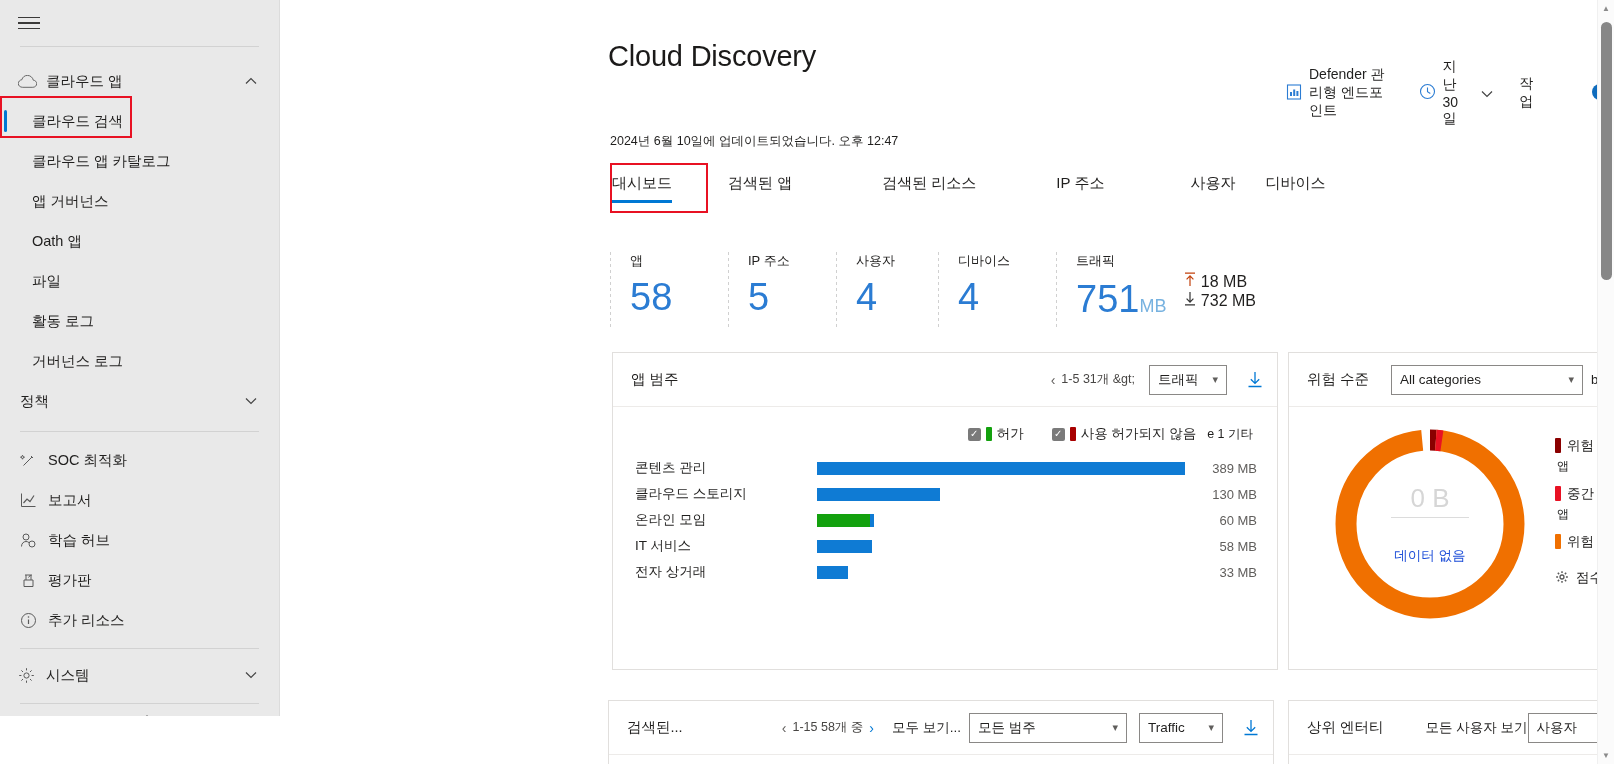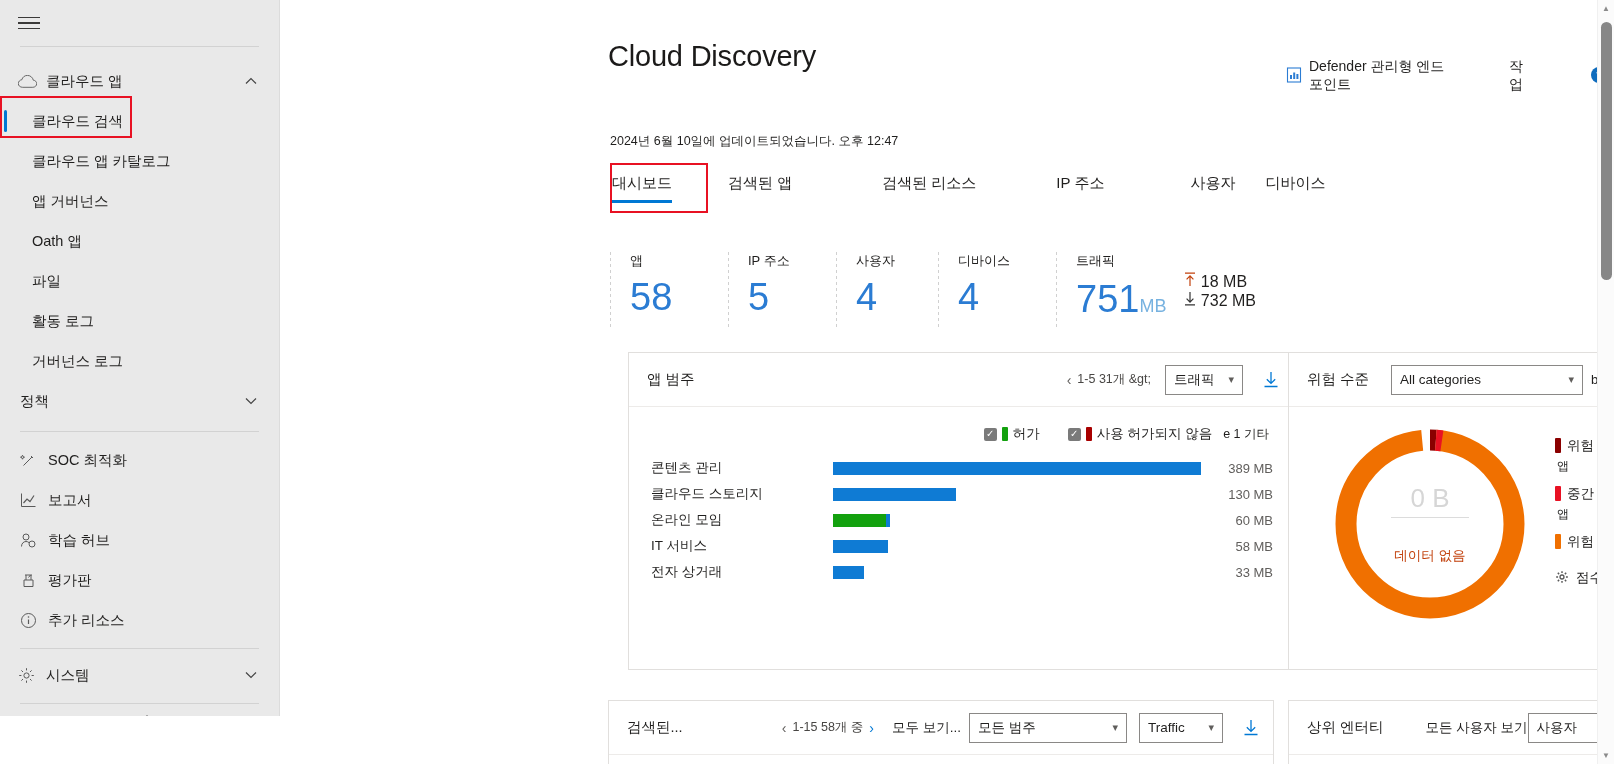--- a/index.html
+++ b/index.html
@@ -131,21 +131,21 @@
 
   
   .donut-wrap { display:flex; align-items:flex-start; padding: 14px 0 0 0; }
   .donut { position:relative; width: 206px; height: 206px; margin-left: 38px; }
   .donut .ctr {
     position:absolute; left:0; right:0; top:50%; transform:translateY(-50%);
     text-align:center;
   }
   .donut .ctr .big { font-size: 26px; color:#d6d6d6; font-weight:300; }
   .donut .ctr .rule { width: 78px; height:1px; background:#dcdcdc; margin: 3px auto 5px auto;}
-  .donut .ctr .sub { font-size: 13.5px; color:#c2410c;margin-top:29px; }
+  .donut .ctr .sub { font-size: 13.5px; color:#1d4ed8;margin-top:29px; }
   .risk-legend { margin-left: 22px; padding-top: 16px; }
   .rl-item { display:flex; align-items:flex-start; gap:6px; font-size: 13.5px; color:#201f1e; white-space:nowrap; }
   .rl-sub { font-size: 12px; color:#201f1e; margin: 3px 0 10px 2px; }
   .rl-bar { width: 6px; height: 15px; border-radius:1px; flex:0 0 6px; margin-top:1px;}
   .config-link { display:flex; align-items:center; gap:7px; font-size: 13.5px; color:#201f1e; margin-top: 4px; cursor:pointer;}
 
   
   #scrollbar {
     position:absolute; right:0; top:0; width: 17px; height: 764px;
     background:#fbfbfb; border-left:1px solid #f0f0f0;
@@ -306,20 +306,34 @@
           <svg width="16" height="16" viewBox="0 0 16 16">
               <rect x="1.5" y="1" width="13" height="14" fill="none" stroke="#2b7cd3" stroke-width="1.1"></rect>
               <rect x="4" y="8" width="2" height="4" fill="#2b7cd3"></rect>
               <rect x="7.2" y="5.5" width="2" height="6.5" fill="#2b7cd3"></rect>
               <rect x="10.4" y="7" width="2" height="5" fill="#2b7cd3"></rect>
             </svg>
         </span>
         <span>Defender 관리형 엔드포인트</span>
       </div>
       <div class="sep-gap"></div>
+      <div class="hdr-btn">
+        <span>
+          <svg width="17" height="17" viewBox="0 0 17 17">
+              <circle cx="8.5" cy="8.5" r="7" fill="none" stroke="#2b7cd3" stroke-width="1.1"></circle>
+              <path d="M8.5 4.5v4.3l2.8 1.7" fill="none" stroke="#2b7cd3" stroke-width="1.1"></path>
+            </svg>
+        </span>
+        <span>지난 30일</span>
+        <span style="margin-left:16px;">
+          <svg width="12" height="8" viewBox="0 0 12 8">
+              <path d="M1 1.5L6 6.5l5-5" fill="none" stroke="#444" stroke-width="1.2"></path>
+            </svg>
+        </span>
+      </div>
       <div class="hdr-btn" style="margin-left:14px;">
         <span>작업</span>
       </div>
       <div class="hdr-btn" style="margin-left:46px;">
         <span>
           <svg width="18" height="18" viewBox="0 0 18 18">
               <circle cx="9" cy="9" r="8" fill="#0f6cbd"></circle>
               <text x="9" y="13" font-size="11" fill="#fff" text-anchor="middle" font-family="Liberation Sans">?</text>
             </svg>
         </span>
@@ -389,21 +403,21 @@
                     <path d="M1 13.8h10M6 1v10M2.6 7.6L6 11.1l3.4-3.5" fill="none" stroke="#333" stroke-width="1.2"></path>
                   </svg>
               </span>
               <span>732 MB</span>
             </div>
           </div>
         </div>
       </div>
     </div>
 
-    <div class="card" style="left:348px; top:352px; width:666px; height:318px;">
+    <div class="card" style="left:332px; top:352px; width:666px; height:318px;">
       <div class="card-head">
         <div class="card-title">앱 범주</div>
         <div class="spacer"></div>
         <div class="pager">
           <span class="chev">‹</span>
           <span>1-5 31개 &amp;gt;</span>
         </div>
         <div class="select-box" style="width:78px; margin-left:14px;">
           <span>트래픽</span>
           <span class="cv">▾</span>

